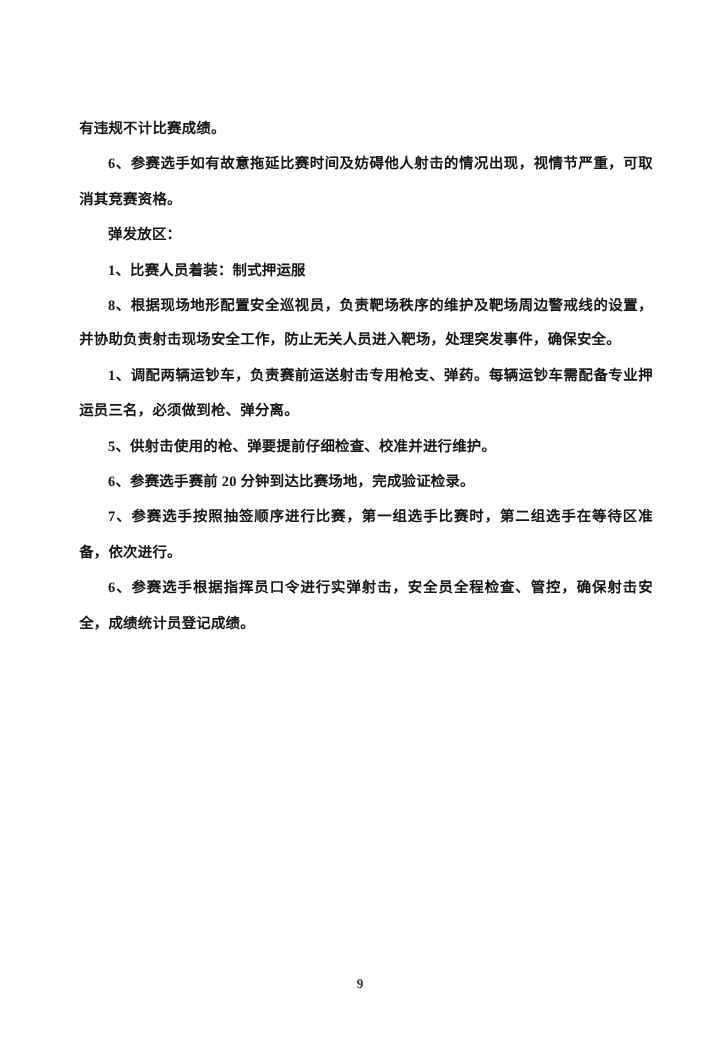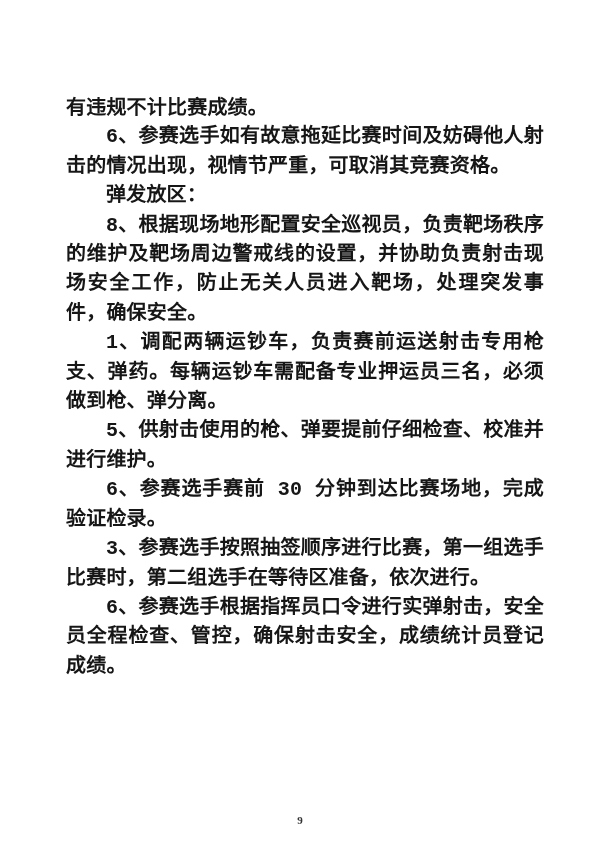--- a/index.html
+++ b/index.html
@@ -18,32 +18,31 @@
   }
   .page-body {
     position: absolute;
     left: 66px;
     top: 93px;
     width: 478px;
   }
   .page-body p {
     margin: 0;
     padding: 0;
-    font-size: 20px;
+    font-size: 12px;
     line-height: 29.4px;
     font-weight: bold;
     color: #161616;
     text-align: justify;
     text-justify: inter-ideograph;
     letter-spacing: 0.2px;
     word-break: break-all;
   }
   .page-body p.indent {
     text-indent: 2em;
-    font-family: Liberation Mono, monospace;
   }
   .page-footer {
     position: absolute;
     left: 0;
     top: 810px;
     width: 100%;
     text-align: center;
   }
   .page-number {
     font-size: 11px;
@@ -53,23 +52,24 @@
   }
 </style>
 </head>
 <body>
 
 <div class="page">
   <div class="page-body">
     <p>有违规不计比赛成绩。</p>
     <p class="indent">6、参赛选手如有故意拖延比赛时间及妨碍他人射击的情况出现，视情节严重，可取消其竞赛资格。</p>
     <p class="indent">弹发放区：</p>
+    <p class="indent">1、比赛人员着装：制式押运服</p>
     <p class="indent">8、根据现场地形配置安全巡视员，负责靶场秩序的维护及靶场周边警戒线的设置，并协助负责射击现场安全工作，防止无关人员进入靶场，处理突发事件，确保安全。</p>
     <p class="indent">1、调配两辆运钞车，负责赛前运送射击专用枪支、弹药。每辆运钞车需配备专业押运员三名，必须做到枪、弹分离。</p>
     <p class="indent">5、供射击使用的枪、弹要提前仔细检查、校准并进行维护。</p>
-    <p class="indent">6、参赛选手赛前 30 分钟到达比赛场地，完成验证检录。</p>
-    <p class="indent">3、参赛选手按照抽签顺序进行比赛，第一组选手比赛时，第二组选手在等待区准备，依次进行。</p>
+    <p class="indent">6、参赛选手赛前 20 分钟到达比赛场地，完成验证检录。</p>
+    <p class="indent">7、参赛选手按照抽签顺序进行比赛，第一组选手比赛时，第二组选手在等待区准备，依次进行。</p>
     <p class="indent">6、参赛选手根据指挥员口令进行实弹射击，安全员全程检查、管控，确保射击安全，成绩统计员登记成绩。</p>
   </div>
   <div class="page-footer">
     <span class="page-number">9</span>
   </div>
 </div>
 
 </body></html>

